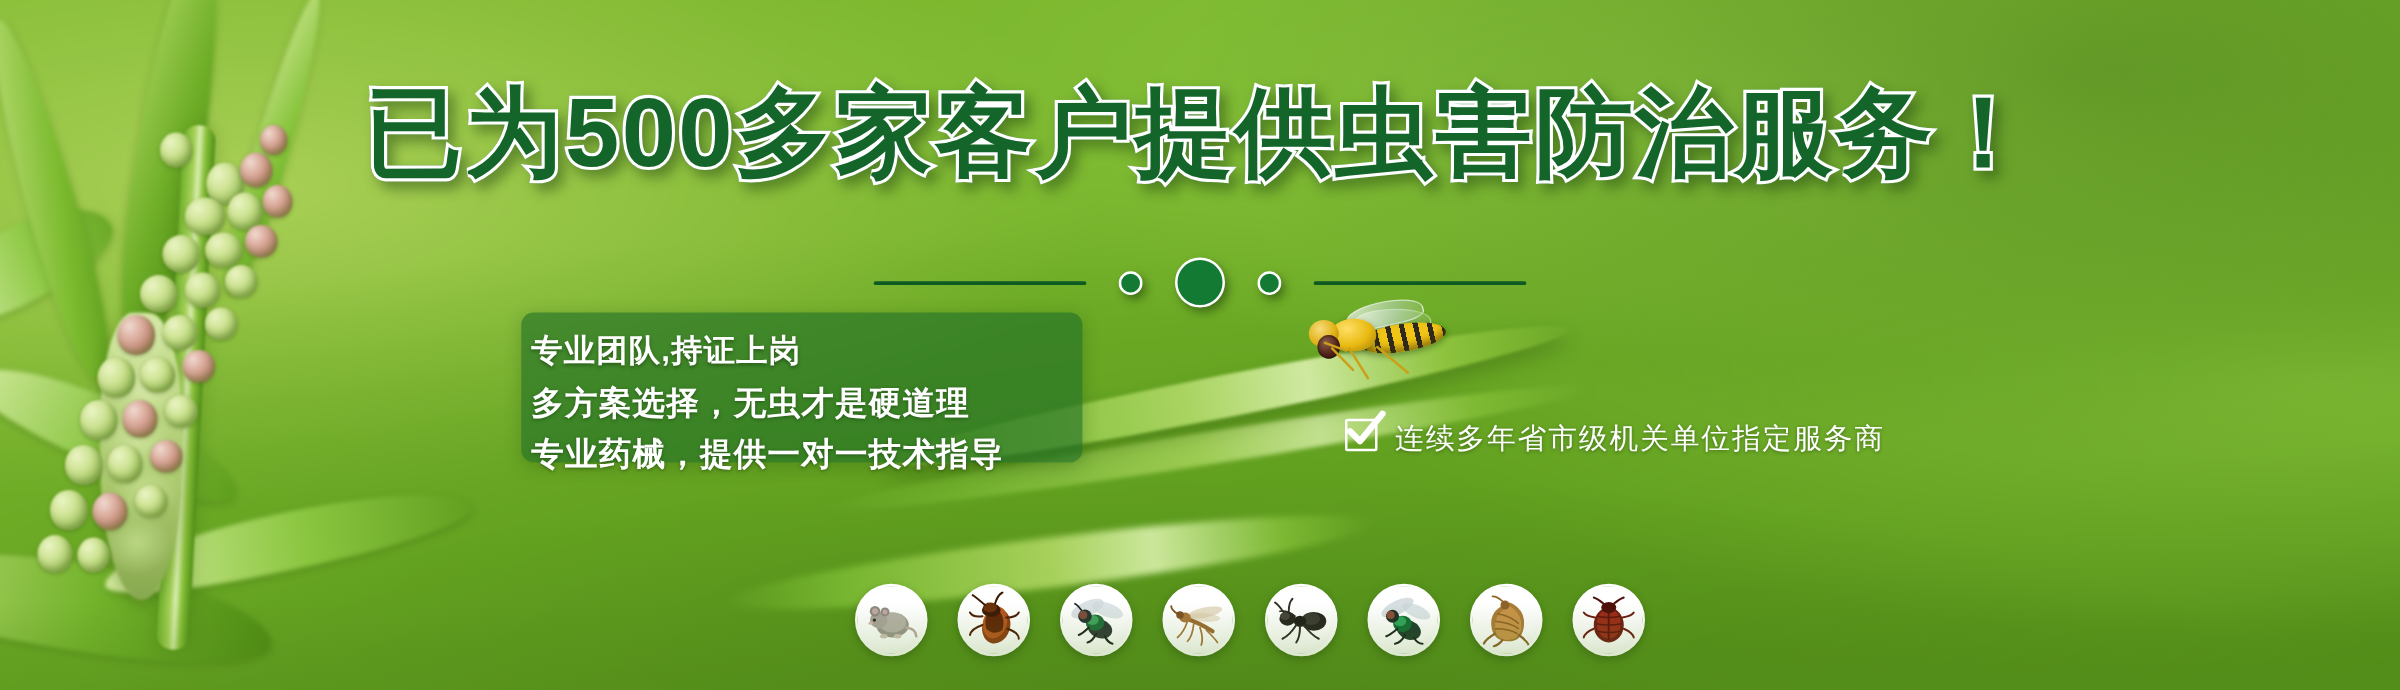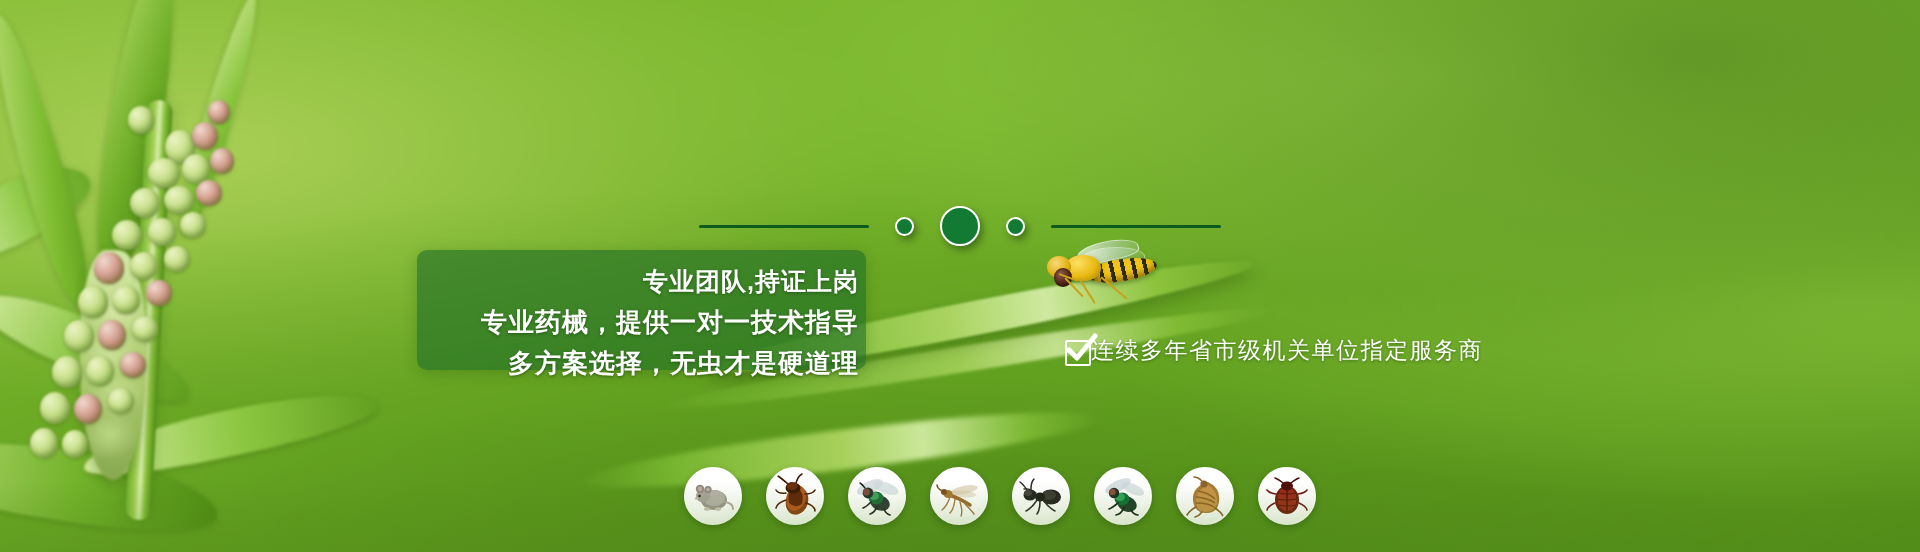--- a/index.html
+++ b/index.html
@@ -149,23 +149,23 @@
 
   
   .panel {
     position:absolute; left:417px; top:250px;
     width:449px; height:120px;
     background:rgba(30,110,38,.62);
     border-radius:10px;
     box-shadow:0 3px 14px rgba(20,55,5,.22);
   }
   .panel-inner {
-    position:absolute; left:410px; top:252px; width:449px;
+    position:absolute; left:425px; top:252px; width:449px;
     padding:10px 0 0 0;
-    text-align:right;
+    text-align:left;
   }
   .slogan {
     color:#ffffff;
     font-weight:bold;
     font-size:26px;
     line-height:1.58;
     letter-spacing:1px;
     white-space:nowrap;
     text-shadow:0 1px 3px rgba(15,45,5,.5);
   }
@@ -211,22 +211,23 @@
     transform-origin:left center;
   }
   .lg1 { left:30px; top:34px; width:26px; transform:rotate(46deg); }
   .lg2 { left:44px; top:34px; width:30px; transform:rotate(58deg); }
   .lg3 { left:66px; top:33px; width:34px; transform:rotate(40deg); }
   .lg4 { left:24px; top:30px; width:20px; transform:rotate(20deg); }
 
   
   .checklist { position:absolute; left:1065px; top:335px; }
   .check-row {
-    display:flex; align-items:flex-end; 
+    display:flex; align-items:flex-start; gap:14px;
     margin-bottom:26px;
+    margin-left:11px;
   }
   .check-box {
     position:relative; width:26px; height:26px; flex:0 0 26px;
     border:2px solid #ffffff; border-radius:2px;
   }
   .check-box svg { position:absolute; left:-3px; top:-9px; width:34px; height:34px; }
   .check-text {
     color:#ffffff; font-size:23px; letter-spacing:1.5px;
     white-space:nowrap;
     text-shadow:0 1px 3px rgba(15,45,5,.45);
@@ -306,34 +307,35 @@
         <div class="bud pink" style="left:114px; top:414px; width:28px; height:30px;"></div>
         <div class="bud" style="left:148px; top:408px; width:26px; height:26px;"></div>
         <div class="bud" style="left:70px;  top:448px; width:28px; height:30px;"></div>
         <div class="bud" style="left:102px; top:450px; width:26px; height:28px;"></div>
         <div class="bud pink" style="left:248px; top:120px; width:22px; height:24px;"></div>
         <div class="bud" style="left:168px; top:126px; width:26px; height:28px;"></div>
       </div>
     </div>
   </div>
 
+  <div class="headline">已为500多家客户提供虫害防治服务！</div>
 
   <div class="deco">
     <span class="deco-line"></span>
     <span class="deco-dot sm"></span>
     <span class="deco-dot lg"></span>
     <span class="deco-dot sm"></span>
     <span class="deco-line"></span>
   </div>
 
   <div class="panel"></div>
   <div class="panel-inner">
     <div class="slogan l1">专业团队,持证上岗</div>
+    <div class="slogan">多方案选择，无虫才是硬道理</div>
     <div class="slogan">专业药械，提供一对一技术指导</div>
-    <div class="slogan">多方案选择，无虫才是硬道理</div>
   </div>
 
   <div class="fly">
     <div class="fly-wing"></div>
     <div class="fly-wing w2"></div>
     <div class="fly-abdomen"></div>
     <div class="fly-thorax"></div>
     <div class="fly-head">
       <div class="fly-eye"></div>
     </div>

